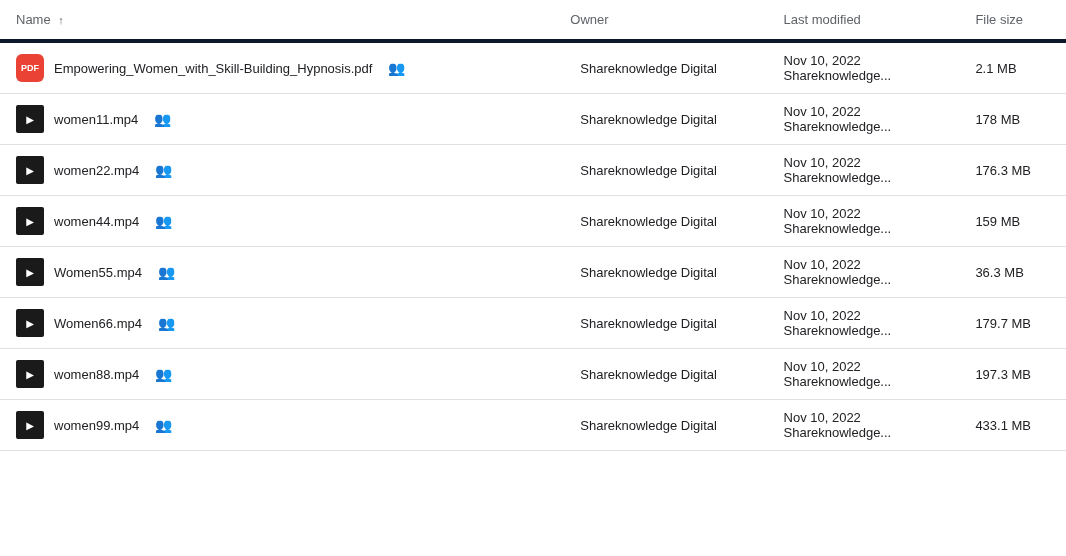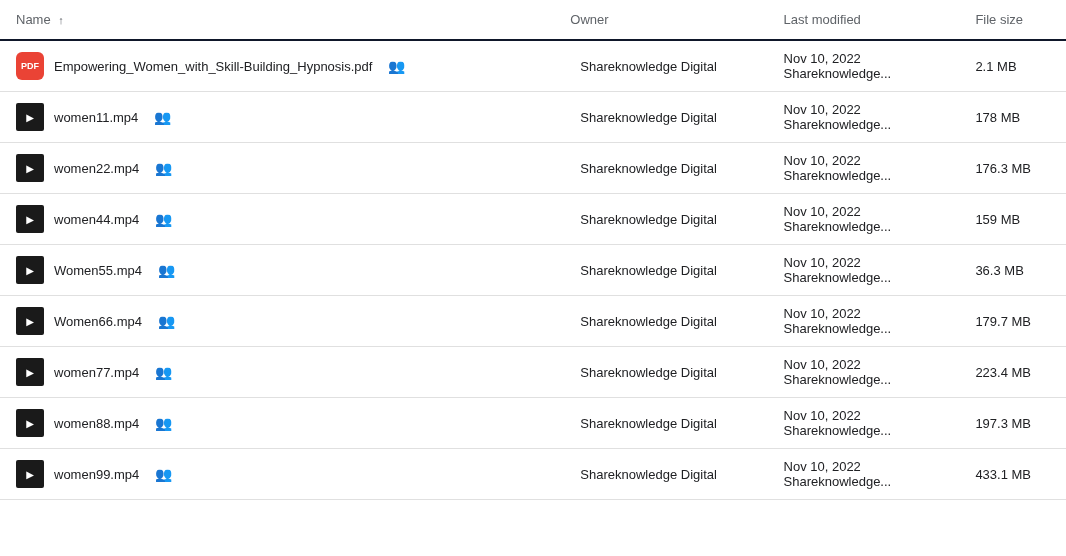--- a/index.html
+++ b/index.html
@@ -16,21 +16,21 @@
       width: 1066px;
       min-height: 556px;
     }
 
     .file-table {
       width: 100%;
       border-collapse: collapse;
     }
 
     .file-table thead tr {
-      border-bottom: 2px solid #0f172a;
+      border-bottom: 4px solid #0f172a;
       margin-top: 12px;
     }
 
     .file-table th {
       padding: 12px 16px;
       text-align: left;
       font-size: 13px;
       font-weight: 500;
       color: #5f6368;
       white-space: nowrap;
@@ -227,32 +227,20 @@
           </div>
         </td>
         <td><span class="owner-text">Shareknowledge Digital</span></td>
         <td><span class="modified-text">Nov 10, 2022  Shareknowledge...</span></td>
         <td><span class="size-text">179.7 MB</span></td>
       </tr>
       <tr>
         <td>
           <div class="file-name-cell">
             <div class="file-icon-video"></div>
-            <span class="file-name-text">women77.mp4</span>
-            <span class="shared-icon">👥</span>
-          </div>
-        </td>
-        <td><span class="owner-text">Shareknowledge Digital</span></td>
-        <td><span class="modified-text">Nov 10, 2022  Shareknowledge...</span></td>
-        <td><span class="size-text">223.4 MB</span></td>
-      </tr>
-      <tr>
-        <td>
-          <div class="file-name-cell">
-            <div class="file-icon-video"></div>
             <span class="file-name-text">women88.mp4</span>
             <span class="shared-icon">👥</span>
           </div>
         </td>
         <td><span class="owner-text">Shareknowledge Digital</span></td>
         <td><span class="modified-text">Nov 10, 2022  Shareknowledge...</span></td>
         <td><span class="size-text">197.3 MB</span></td>
       </tr>
       <tr>
         <td>

